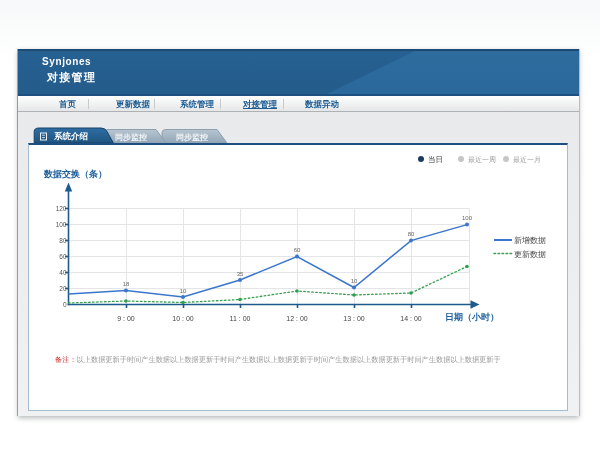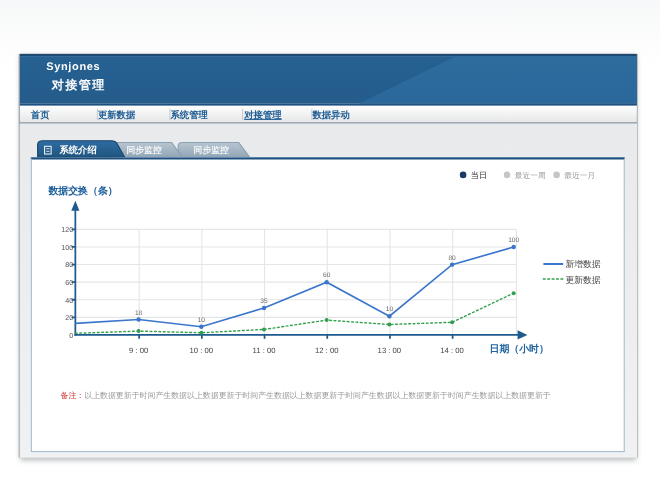--- a/index.html
+++ b/index.html
@@ -12,21 +12,21 @@
 #logo1 { position:absolute; left:24px; top:5px; color:#fff; font-size:10px; font-weight:bold; letter-spacing:.6px; }
 #logo2 { position:absolute; left:29px; top:19px; color:#fff; font-size:11px; font-weight:bold; letter-spacing:1.3px; }
 #title { position:absolute; left:102px; top:12px; color:#fff; font-size:12px; }
 #pill { position:absolute; left:413px; top:7.5px; width:137px; height:12.5px; background:#1b4d7b; border:1px solid #4f7ba2; border-radius:8px; }
 #pill div { position:absolute; color:#fff; font-size:7.5px; top:2px; line-height:9px; }
 #pill .sep { position:absolute; width:1px; height:7px; top:3px; background:#51779d; }
 #pill svg { position:absolute; top:2.5px; }
 
 #nav { position:absolute; left:0; top:45px; width:561px; height:18px; background:#1d5080; }
 #navbar { position:absolute; left:0; top:47px; width:561px; height:16px; background:linear-gradient(#fefefe,#e6e7e8); border-bottom:1px solid #aeb2b5; }
-#navbar .it { position:absolute; top:0; height:16px; line-height:16px; font-size:8.5px; font-weight:bold; color:#1c5c93; text-align:left; }
+#navbar .it { position:absolute; top:0; height:16px; line-height:16px; font-size:8.5px; font-weight:bold; color:#1c5c93; text-align:right; }
 #navbar .vs { position:absolute; top:3px; width:1px; height:10px; background:#c8cacc; }
 
 #content { position:absolute; left:0; top:64px; width:561px; height:303px; background:linear-gradient(#e9eaec, #f0f1f3); }
 
 #panel { position:absolute; left:10px; top:94px; width:540px; height:268px; background:#fff; border:1px solid #a3bdd1; border-top:2px solid #1d5080; }
 </style>
 </head>
 <body>
 <div id="page">
  <div id="win">

